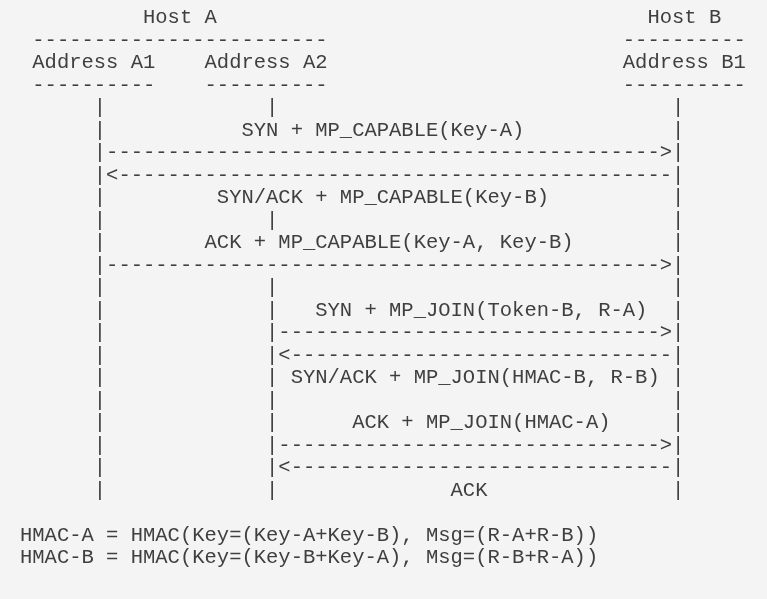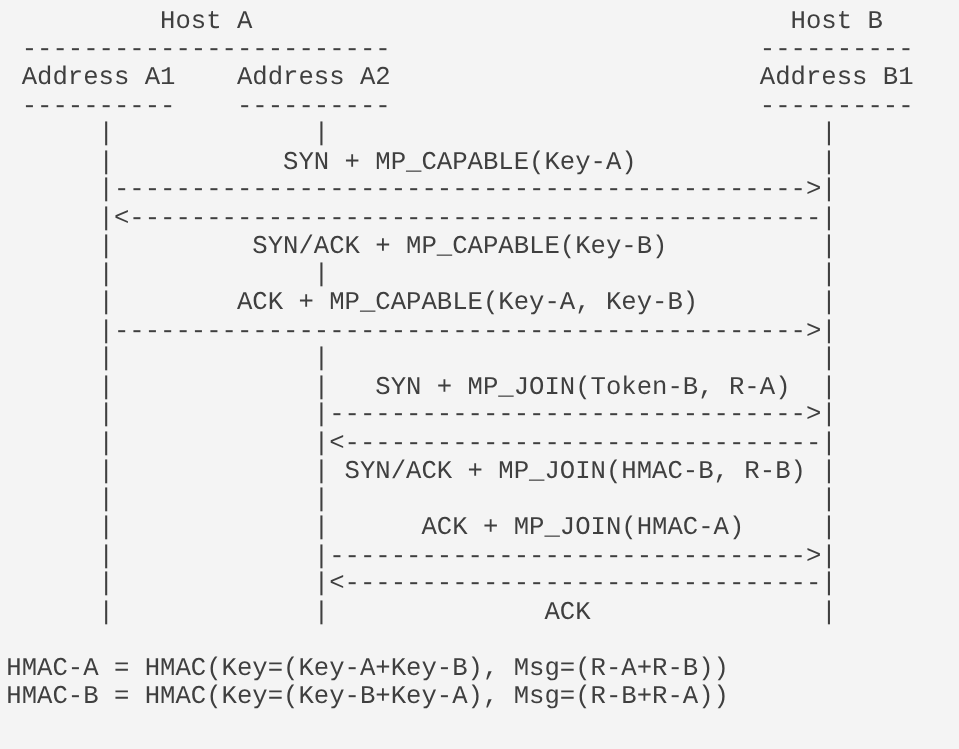--- a/index.html
+++ b/index.html
@@ -9,21 +9,21 @@
   }
   body {
     width: 767px;
     height: 599px;
     overflow: hidden;
   }
   .figure-wrap {
     box-sizing: border-box;
     width: 767px;
     height: 599px;
-    padding: 7px 0 0 5px;
+    padding: 7px 0 0 20px;
   }
   pre.ascii-diagram {
     margin: 0;
     font-family: "Liberation Mono", "DejaVu Sans Mono", monospace;
     font-size: 20.5px;
     line-height: 22.5px;
     font-weight: 400;
     color: #3f3f3f;
     white-space: pre;
   }

